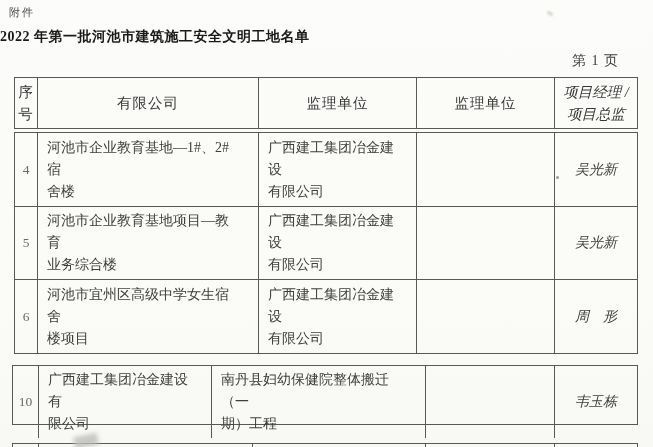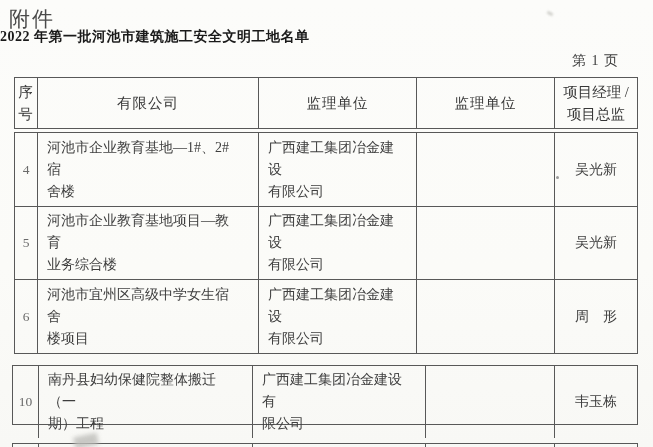--- a/index.html
+++ b/index.html
@@ -13,21 +13,21 @@
   .page{
     position:relative;
     width:653px;height:447px;
     background:linear-gradient(180deg,#fcfcfa 0%,#fbfbf8 60%,#f8f8f5 100%);
     font-family:"Liberation Serif","DejaVu Serif",serif;
     color:var(--ink);
     overflow:hidden;
   }
   .attachment-label{
     position:absolute;top:5px;left:9px;
-    font-size:21px;color:#4a4a4a;letter-spacing:2px;
+    font-size:11px;color:#4a4a4a;letter-spacing:2px;
   }
   .doc-title{
     position:absolute;top:28px;left:0;width:633px;
     font-size:14px;font-weight:bold;color:var(--ink-title);
     letter-spacing:0.5px;
   }
   .page-number{
     position:absolute;top:52px;left:572px;
     font-size:14px;color:#3c3c3c;letter-spacing:1px;
   }
@@ -48,21 +48,21 @@
   .row + .row{border-top:1px solid var(--line);}
   .cell{
     box-sizing:border-box;
     border-right:1px solid var(--line);
     display:flex;align-items:center;justify-content:center;
     white-space:pre-line;
     font-size:14px;line-height:22px;color:var(--ink);
     text-align:center;
     overflow:hidden;
   }
-  .cell:last-child{border-right:none;}
+  .cell:last-child{border-right:none;font-style:italic;}
   .cell.left{justify-content:flex-start;text-align:left;padding:0 16px 0 9px;}
   .cell.idx{color:var(--ink-light);font-size:13.5px;}
   .hdr .cell{font-size:14.5px;color:#373737;letter-spacing:1px;}
   .hdr .cell.mgr{letter-spacing:0;}
   
   .c0{width:23px;flex:none;}
   .c1{width:221px;flex:none;}
   .c2{width:158px;flex:none;}
   .c3{width:138px;flex:none;}
   .c4{flex:1;}
@@ -139,24 +139,24 @@
       <div class="cell c2 left">广西建工集团冶金建设
 有限公司</div>
       <div class="cell c3"></div>
       <div class="cell c4">周　形</div>
     </div>
   </div>
 
   <div class="tbl tbl-body2">
     <div class="row">
       <div class="cell c0 idx">10</div>
+      <div class="cell c2 left">广西建工集团冶金建设有
+限公司</div>
       <div class="cell c1 left">南丹县妇幼保健院整体搬迁（一
 期）工程</div>
-      <div class="cell c2 left">广西建工集团冶金建设有
-限公司</div>
       <div class="cell c3"></div>
       <div class="cell c4">韦玉栋</div>
     </div>
   </div>
 
   <div class="tbl tbl-sliver">
     <div class="row">
       <div class="cell c0"></div>
       <div class="cell c1"></div>
       <div class="cell c2"></div>

